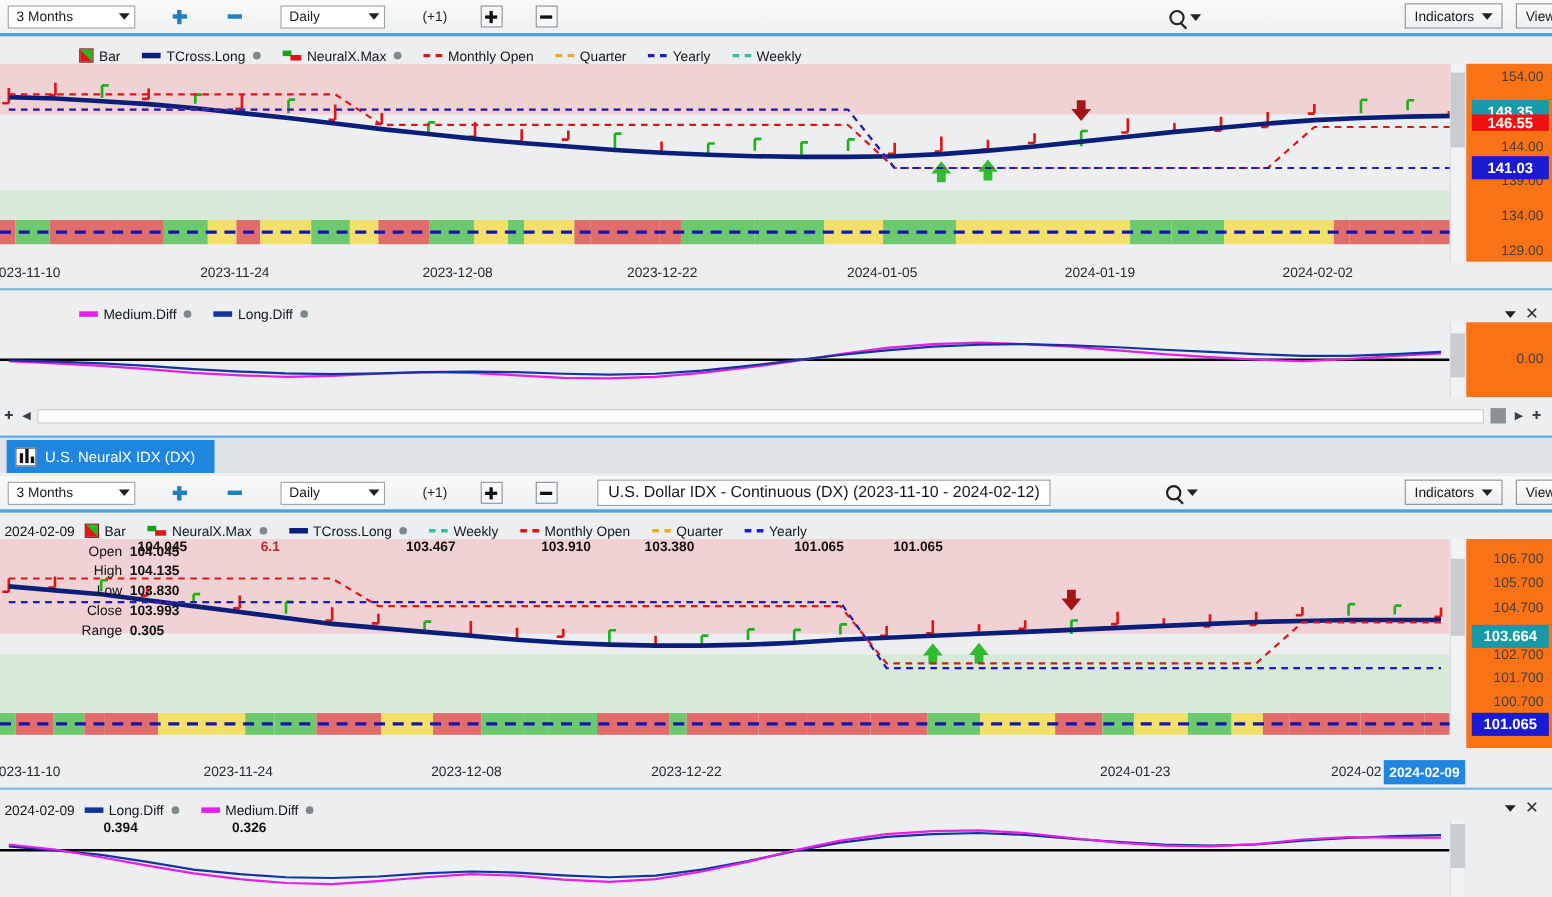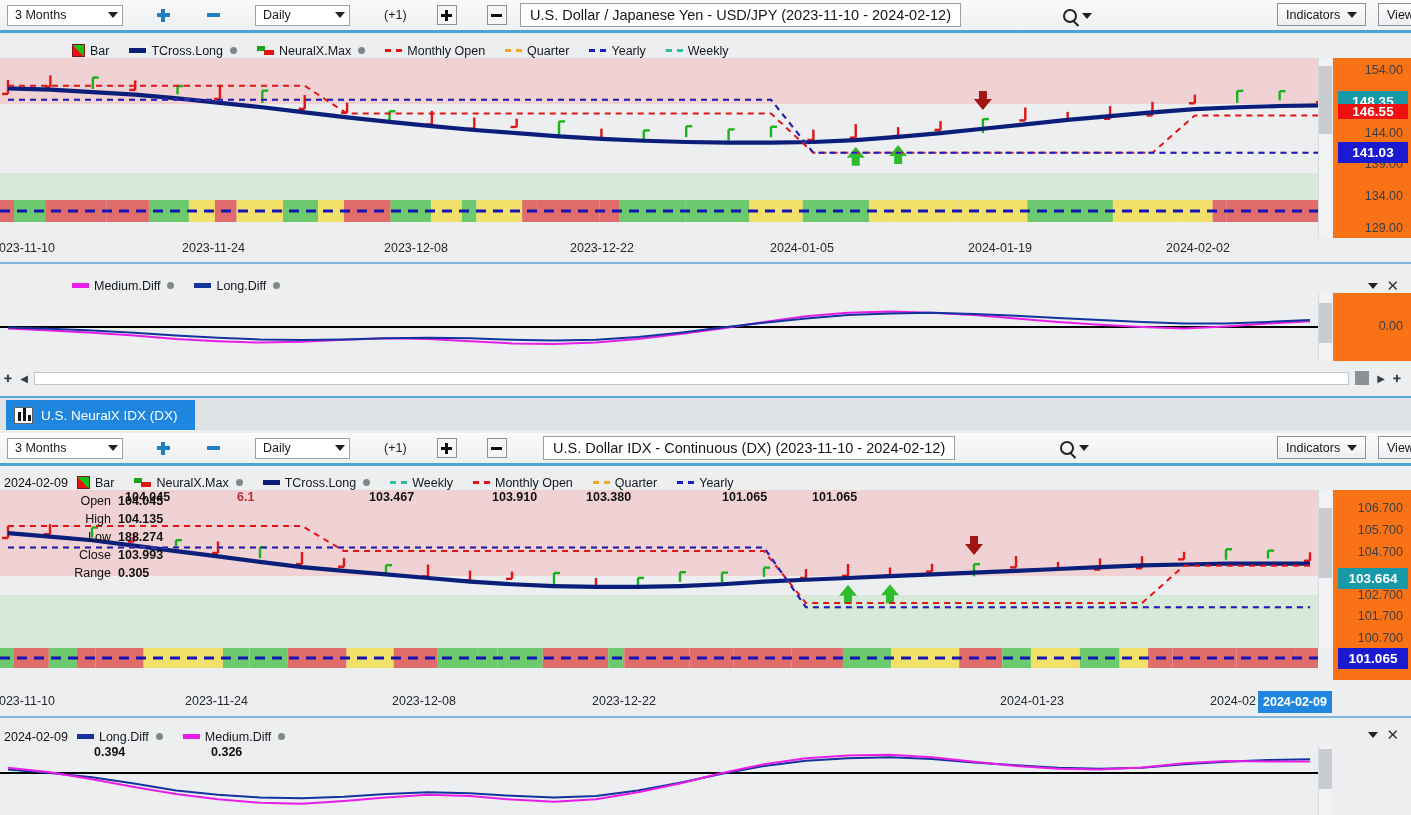--- a/index.html
+++ b/index.html
@@ -227,23 +227,20 @@
       <span class="caret"></span>
     </div>
     <span class="plusone">(+1)</span>
     <div class="pmbtn boxed">
       <span class="plus-h"></span>
         <span class="plus-v"></span>
     </div>
     <div class="pmbtn boxed">
       <span class="minus-h"></span>
     </div>
-  </div>
-  <div class="symbox" style="left:520px; top:3px;">
-    <span>U.S. Dollar / Japanese Yen - USD/JPY (2023-11-10 - 2024-02-12)</span>
   </div>
   <div class="search-wrap" style="left:1063px; top:9px;">
     <span class="mag"></span>
     <span class="smallcaret"></span>
   </div>
   <div class="rbtn" style="left:1277px; top:3px;">
     <span>Indicators</span>
     <span class="smallcaret"></span>
   </div>
   <div class="rbtn" style="left:1378px; top:3px; width:50px;">
@@ -646,21 +643,21 @@
       <div class="row">
         <span class="k">Open</span>
         <span class="v">104.045</span>
       </div>
       <div class="row">
         <span class="k">High</span>
         <span class="v">104.135</span>
       </div>
       <div class="row">
         <span class="k">Low</span>
-        <span class="v">188.274</span>
+        <span class="v">103.830</span>
       </div>
       <div class="row">
         <span class="k">Close</span>
         <span class="v">103.993</span>
       </div>
       <div class="row">
         <span class="k">Range</span>
         <span class="v">0.305</span>
       </div>
     </div>

